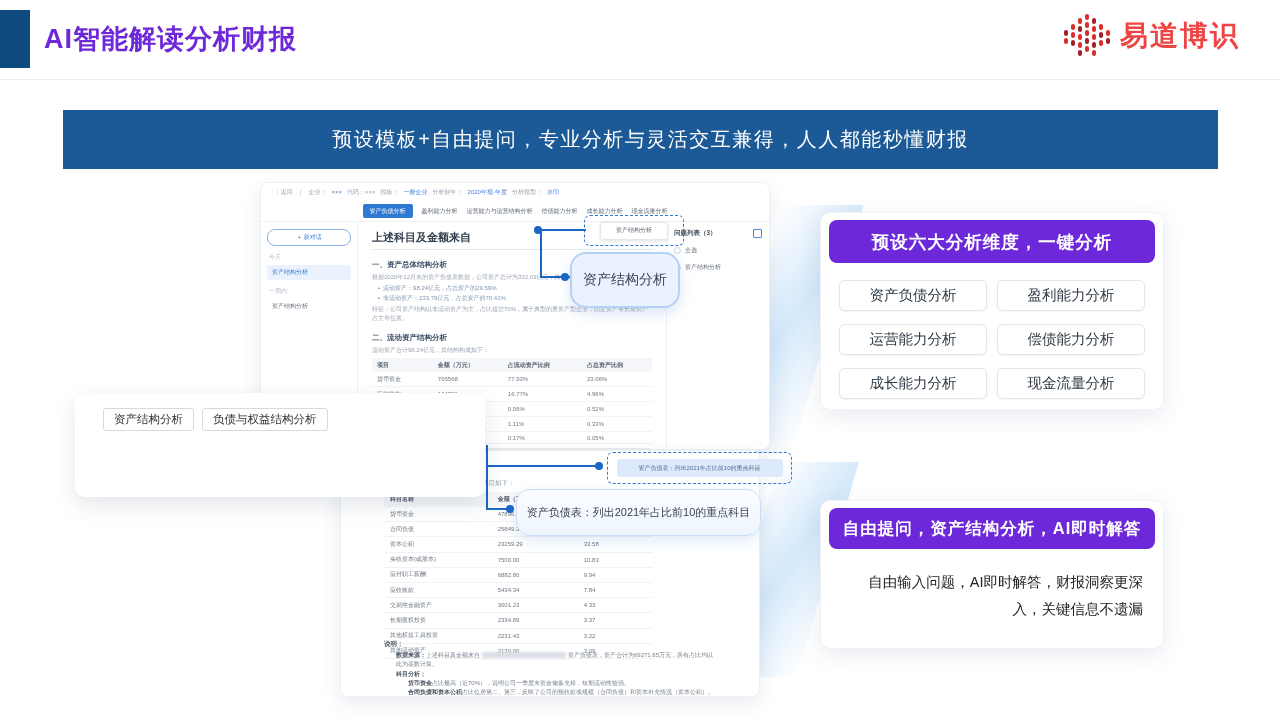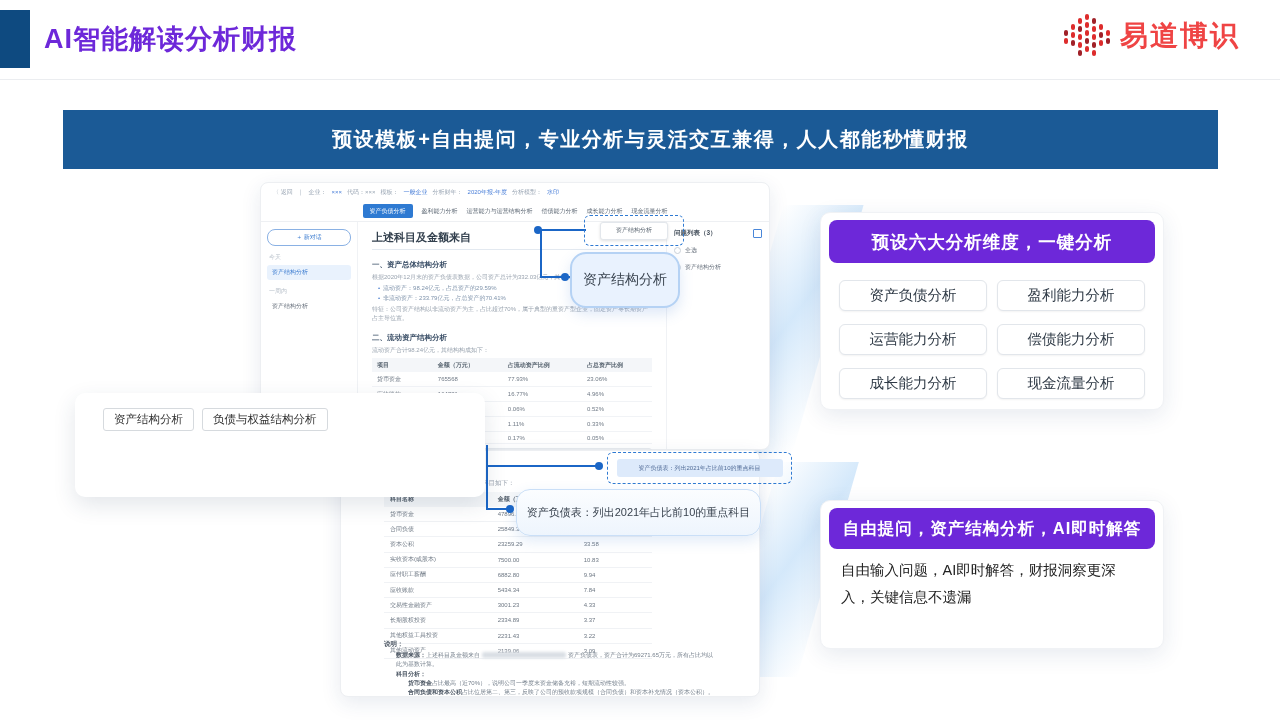--- a/index.html
+++ b/index.html
@@ -8,21 +8,21 @@
 
   
   .topbar{position:absolute;left:0;top:0;width:1280px;height:79px;background:#fff;border-bottom:1px solid #ebedf0;}
   .title-square{position:absolute;left:0;top:10px;width:30px;height:58px;background:#0e4a80;}
   .page-title{position:absolute;left:44px;top:21px;font-size:27px;font-weight:bold;color:#6d28d9;letter-spacing:1px;}
   .logo{position:absolute;right:40px;top:14px;display:flex;align-items:center;gap:10px;}
   .logo-text{font-size:28px;font-weight:bold;color:#ef4444;letter-spacing:2px;}
 
   
   .banner{position:absolute;left:63px;top:110px;width:1155px;height:59px;background:#1b5a96;display:flex;align-items:center;justify-content:center;}
-  .banner span{color:#fff;font-size:20px;font-weight:bold;letter-spacing:1.5px;margin-left:20px;}
+  .banner span{color:#fff;font-size:20px;font-weight:normal;letter-spacing:1.5px;margin-left:20px;}
 
   
   .decor{position:absolute;width:80px;background:linear-gradient(115deg,rgba(170,210,246,0) 0%,rgba(160,205,245,.45) 48%,rgba(190,225,250,0) 100%);transform:skewX(-16deg);z-index:0;}
   .decor1{left:748px;top:205px;height:248px;}
   .decor2{left:748px;top:462px;height:215px;}
 
   
   .shot{position:absolute;background:#fff;border:1px solid #edeff2;border-radius:8px;box-shadow:0 6px 20px rgba(30,60,110,.10);z-index:1;}
 
   
@@ -86,21 +86,21 @@
   
   .rpanel{position:absolute;left:820px;width:342px;background:#fff;border:1px solid #f0f2f5;border-radius:10px;box-shadow:0 6px 22px rgba(30,60,110,.10);z-index:1;}
   .rp1{top:212px;height:196px;}
   .rp2{top:500px;height:147px;}
   .rp-header{margin:7px 8px 0;height:43px;background:#6d28d9;border-radius:8px;display:flex;align-items:center;justify-content:center;}
   .rp-header span{color:#fff;font-size:17.5px;font-weight:bold;letter-spacing:1px;}
   .rp2 .rp-header{height:41px;}
   .rp2 .rp-header span{font-size:16.5px;}
   .dim-grid{display:grid;grid-template-columns:1fr 1fr;gap:13px 10px;padding:17px 18px;}
   .dim-btn{height:29px;background:#fff;border:1px solid #e2e6eb;border-radius:6px;box-shadow:0 1px 2px rgba(0,0,0,.05);font-size:14.5px;color:#2f3a46;display:flex;align-items:center;justify-content:center;}
-  .rp2-body{padding:8px 20px;font-size:14.5px;color:#222;line-height:1.85;}
+  .rp2-body{padding:20px 20px;font-size:14.5px;color:#222;line-height:1.85;text-align:right;}
 
   
   .chat-card{position:absolute;left:75px;top:393px;width:410px;height:104px;background:#fff;border-radius:10px;box-shadow:0 8px 22px rgba(40,60,90,.13);z-index:7;}
   .chip-row{position:absolute;left:28px;top:15px;display:flex;gap:8px;}
   .chip{font-size:11.5px;color:#333;border:1px solid #d6dade;border-radius:3px;padding:3px 10px;background:#fff;white-space:nowrap;}
   .chat-input{position:absolute;left:28px;top:43px;width:348px;height:45px;border:1px solid #e4e7ea;border-radius:6px;background:#fff;}
   .chat-input input{position:absolute;left:0;top:0;width:296px;height:45px;border:none;outline:none;padding:0 0 0 13px;font-size:13px;color:#333;font-family:inherit;background:transparent;}
   .chat-input input::placeholder{color:#b9c1c8;}
   .send-btn{position:absolute;right:5px;top:4px;width:37px;height:37px;background:#eceeef;border-radius:6px;display:flex;align-items:center;justify-content:center;}
 </style>

